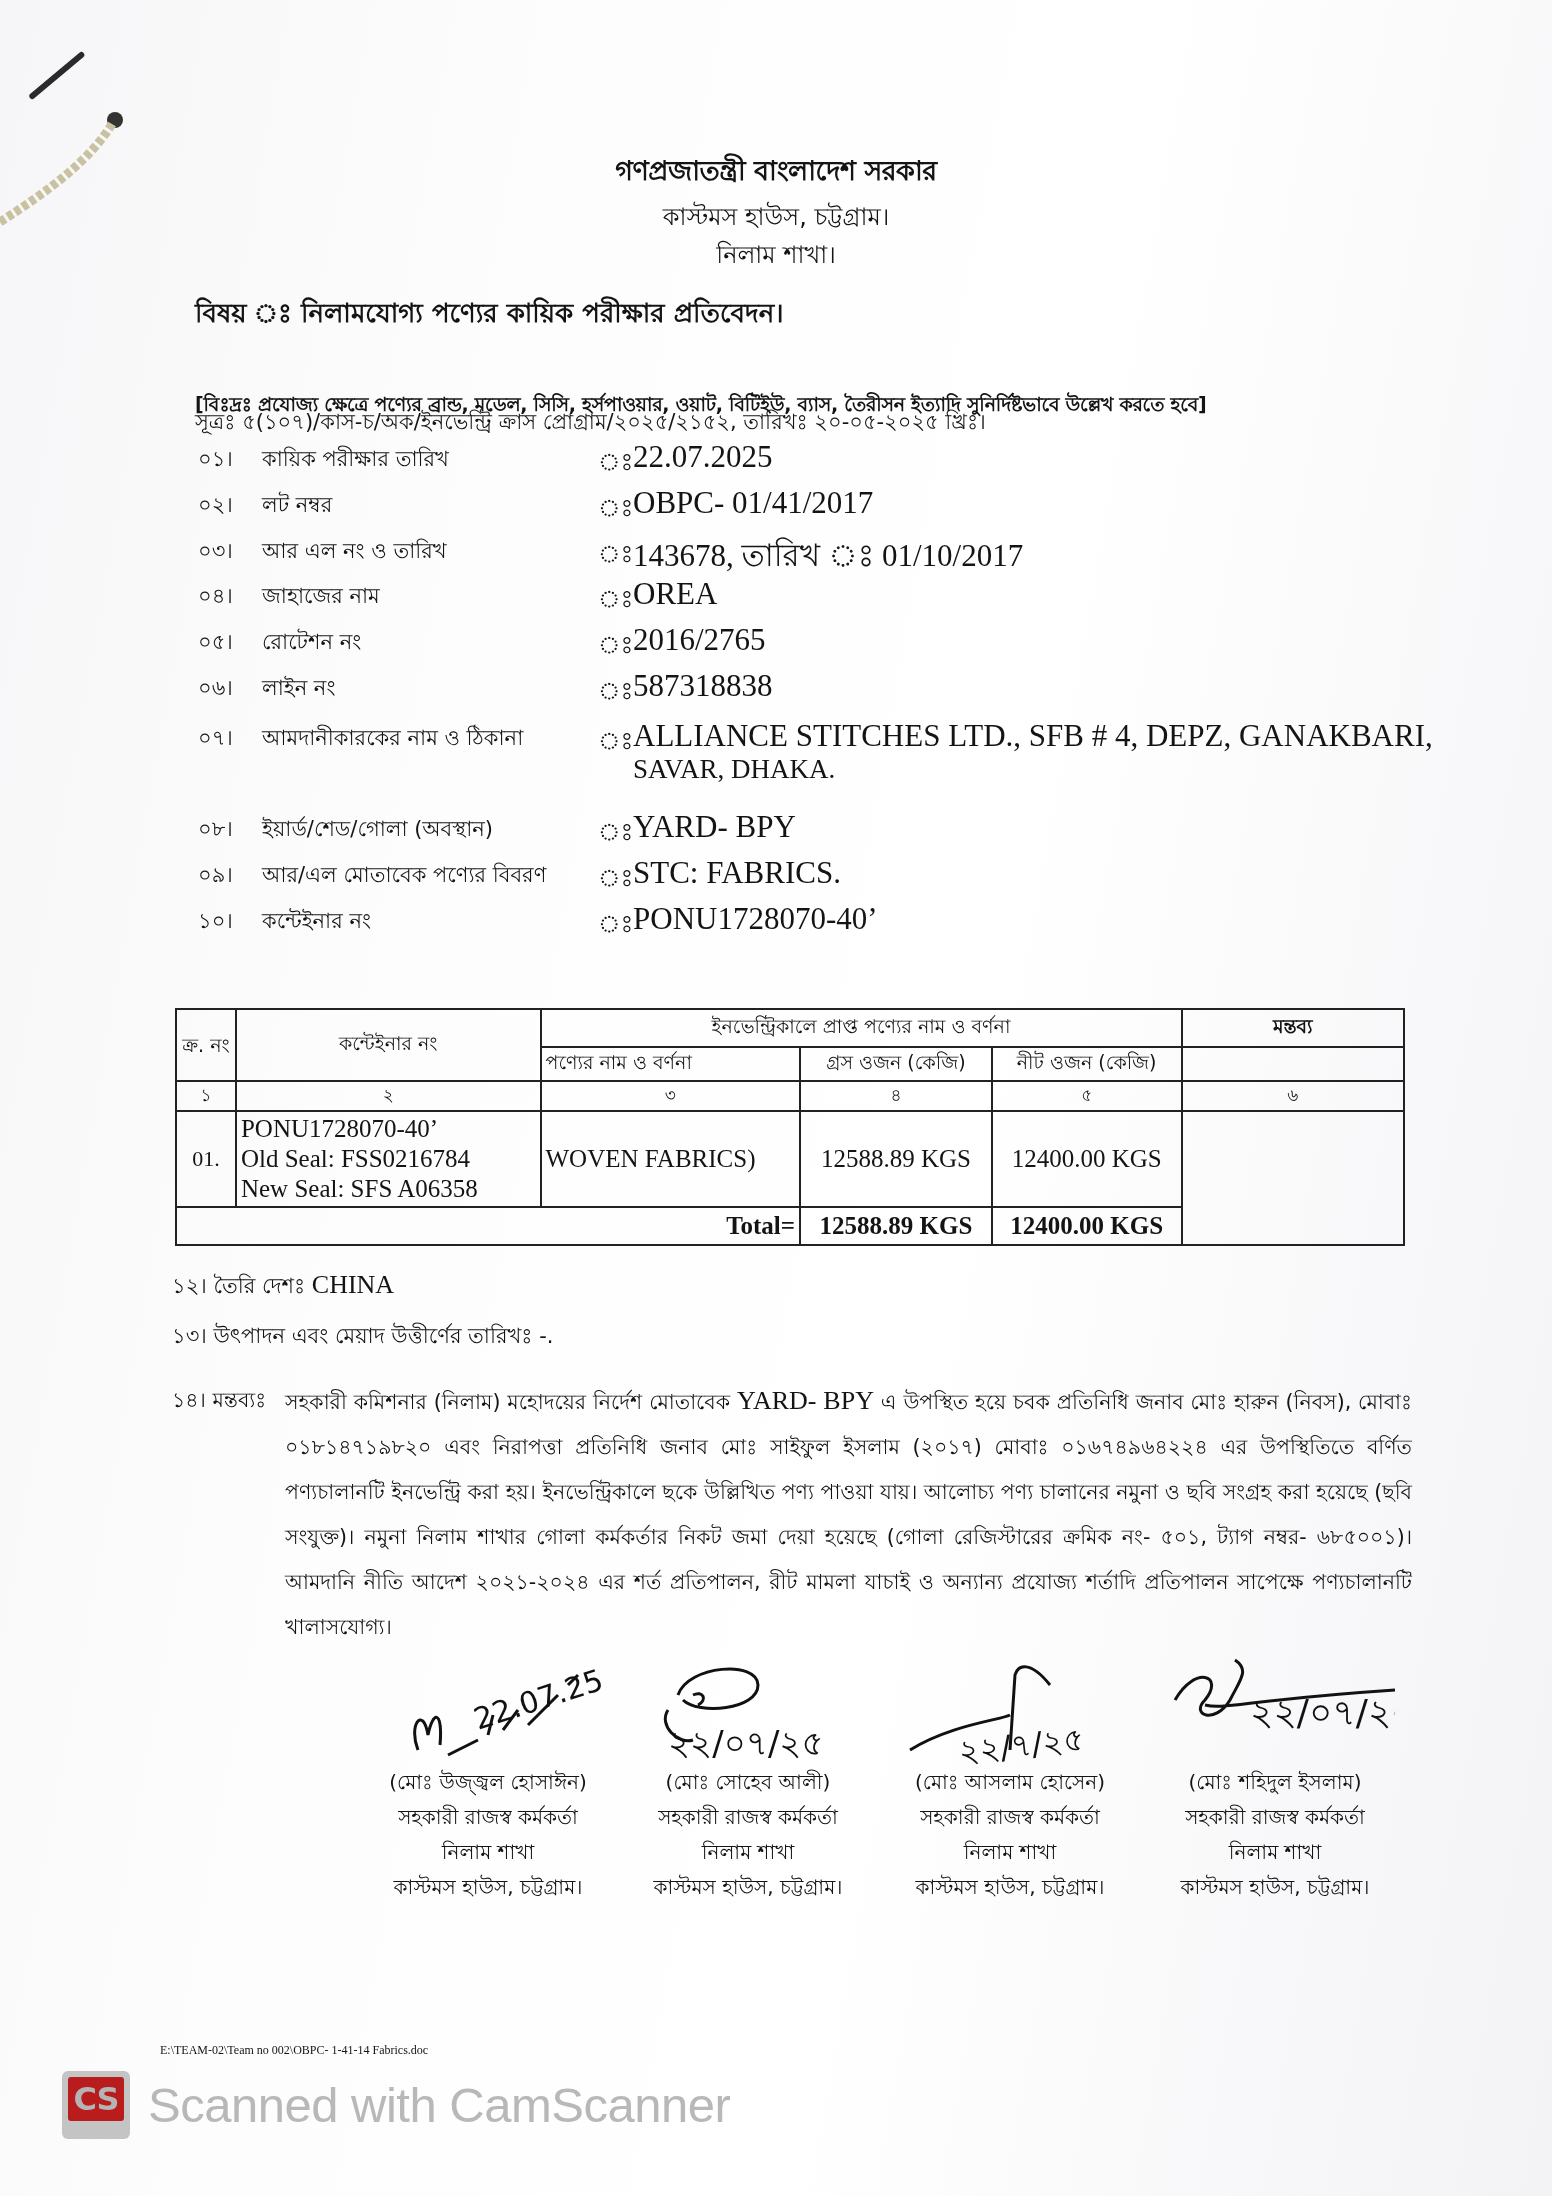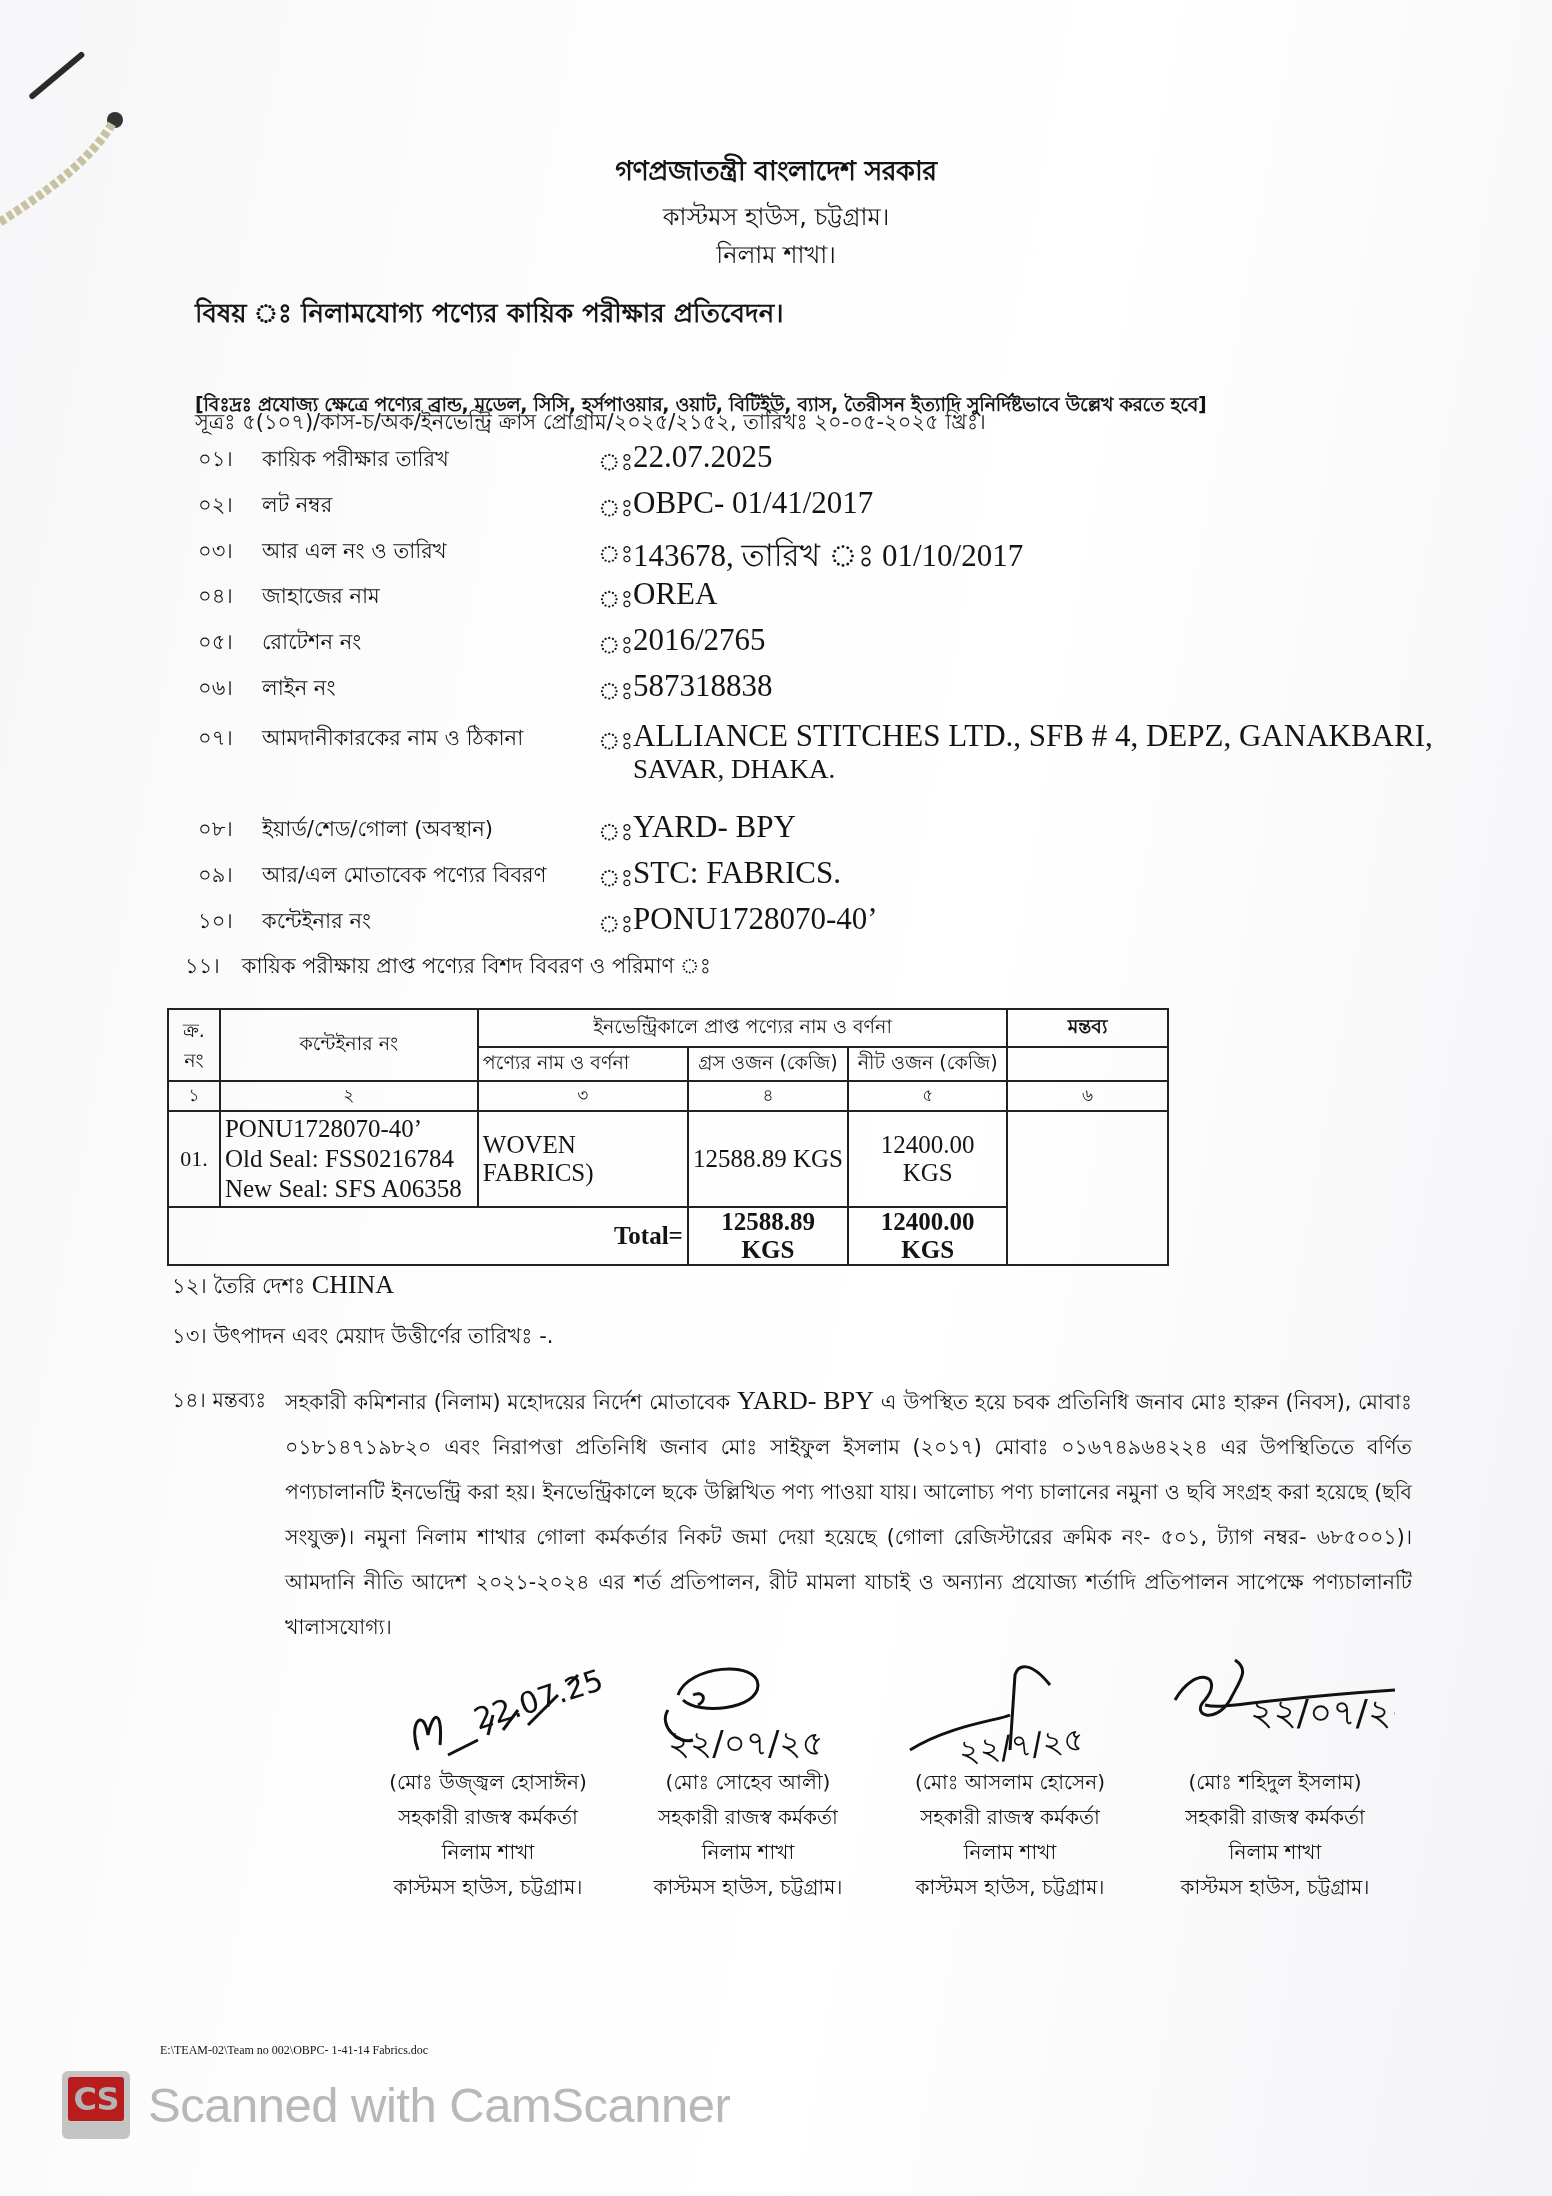--- a/index.html
+++ b/index.html
@@ -32,21 +32,21 @@
     .field .num { position: absolute; left: 198px; font-family: "DejaVu Sans", sans-serif; font-size: 21px; }
     .field .lbl { position: absolute; left: 262px; font-family: "DejaVu Sans", sans-serif; font-size: 21px; }
     .field .colon { position: absolute; left: 598px; font-size: 24px; }
     .field .val { position: absolute; left: 633px; font-size: 31px; font-family: "Liberation Serif", serif; }
     .field .val2 { position: absolute; left: 633px; top: 38px; font-size: 27px; font-family: "Liberation Serif", serif; }
 
     .item11 { position: absolute; left: 185px; top: 950px; font-family: "DejaVu Sans", sans-serif; font-size: 21px; }
     .item11 .lbl { margin-left: 22px; }
 
     
-    .tbl { position: absolute; left: 167px; top: 1008px; width: 1002px; border-collapse: collapse; border: 2.5px solid #1a1a1a; }
+    .tbl { position: absolute; left: 175px; top: 1008px; width: 1230px; border-collapse: collapse; border: 2.5px solid #1a1a1a; }
     .tbl td { border: 2px solid #222; text-align: center; vertical-align: middle; padding: 0 4px; }
     .tbl .bn { font-family: "DejaVu Sans", sans-serif; font-size: 19px; }
     .tbl .en { font-family: "Liberation Serif", serif; font-size: 25px; }
     .tbl .left { text-align: left; }
     .tbl .right { text-align: right; }
     .tbl .bold { font-weight: bold; }
 
     .line12 { position: absolute; left: 172px; top: 1270px; font-family: "DejaVu Sans", sans-serif; font-size: 21px; }
     .line12 .en { font-family: "Liberation Serif", serif; font-size: 26px; }
     .line13 { position: absolute; left: 172px; top: 1320px; font-family: "DejaVu Sans", sans-serif; font-size: 21px; }
@@ -143,23 +143,20 @@
     <span class="colon">ঃ</span>
     <span class="val" style="top:-4px">STC:  FABRICS.</span>
   </div>
   <div class="field" style="top:905px">
     <span class="num">১০।</span>
     <span class="lbl">কন্টেইনার নং</span>
     <span class="colon">ঃ</span>
     <span class="val" style="top:-4px">PONU1728070-40’</span>
   </div>
 
-  <div class="item11">
-    <span>১১।</span><span class="lbl">কায়িক পরীক্ষায় প্রাপ্ত পণ্যের বিশদ বিবরণ ও পরিমাণ ঃ</span>
-  </div>
 
   <table class="tbl">
     <colgroup>
       <col style="width:60px">
         <col style="width:305px">
         <col style="width:260px">
         <col style="width:192px">
         <col style="width:190px">
         <col style="width:223px">
     </colgroup>

